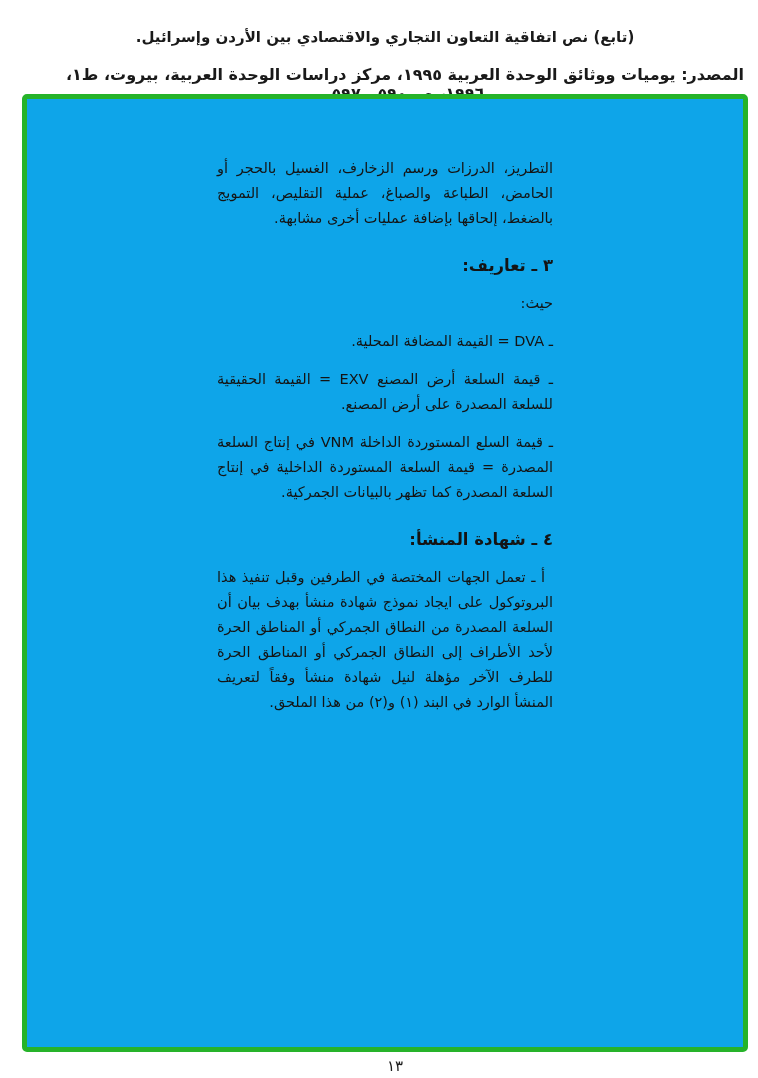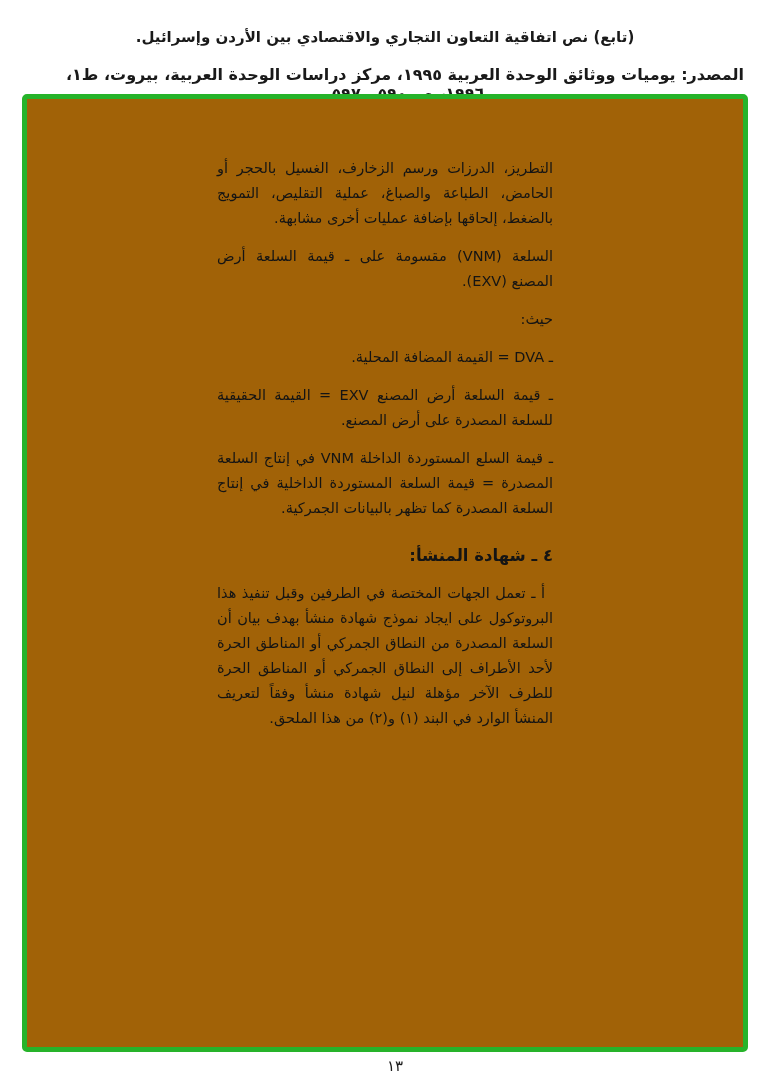--- a/index.html
+++ b/index.html
@@ -35,21 +35,21 @@
     margin-left: 40px;
   }
   .green-frame {
     position: absolute;
     left: 16px;
     right: 16px;
     top: 88px;
     bottom: 32px;
     border: 5px solid #f97316;
     border-radius: 5px;
-    background: #a16207;
+    background: #0ea5e9;
   }
   .content-col {
     direction: rtl;
     width: 348px;
     margin: 48px auto 0;
     font-size: 14.5px;
     line-height: 25px;
     text-align: justify;
     color: #141414;
   }
@@ -82,24 +82,24 @@
   <div class="doc-header">
     <div class="doc-title">(تابع) نص اتفاقية التعاون التجاري والاقتصادي بين الأردن وإسرائيل.</div>
     <div class="doc-source">المصدر: يوميات ووثائق الوحدة العربية ١٩٩٥، مركز دراسات الوحدة العربية، بيروت، ط١، ١٩٩٦، ص ٥٩٠ ـ ٥٩٧.</div>
   </div>
 
   <div class="green-frame" style="border-color: rgb(38, 179, 42);">
     <div class="content-col">
 
       <p>التطريز، الدرزات ورسم الزخارف، الغسيل بالحجر أو الحامض، الطباعة والصباغ، عملية التقليص، التمويج بالضغط، إلحاقها بإضافة عمليات أخرى مشابهة.</p>
 
+      <p class="section-heading">٣ ـ تعاريف:</p>
 
 
 
-      <p>السلعة (VNM) مقسومة على ـ قيمة السلعة أرض المصنع (EXV).</p>
 
       <p>حيث:</p>
 
       <p>ـ DVA = القيمة المضافة المحلية.</p>
 
       <p>ـ قيمة السلعة أرض المصنع EXV = القيمة الحقيقية للسلعة المصدرة على أرض المصنع.</p>
 
       <p>ـ قيمة السلع المستوردة الداخلة VNM في إنتاج السلعة المصدرة = قيمة السلعة المستوردة الداخلية في إنتاج السلعة المصدرة كما تظهر بالبيانات الجمركية.</p>
 
       <p class="section-heading">٤ ـ شهادة المنشأ:</p>

